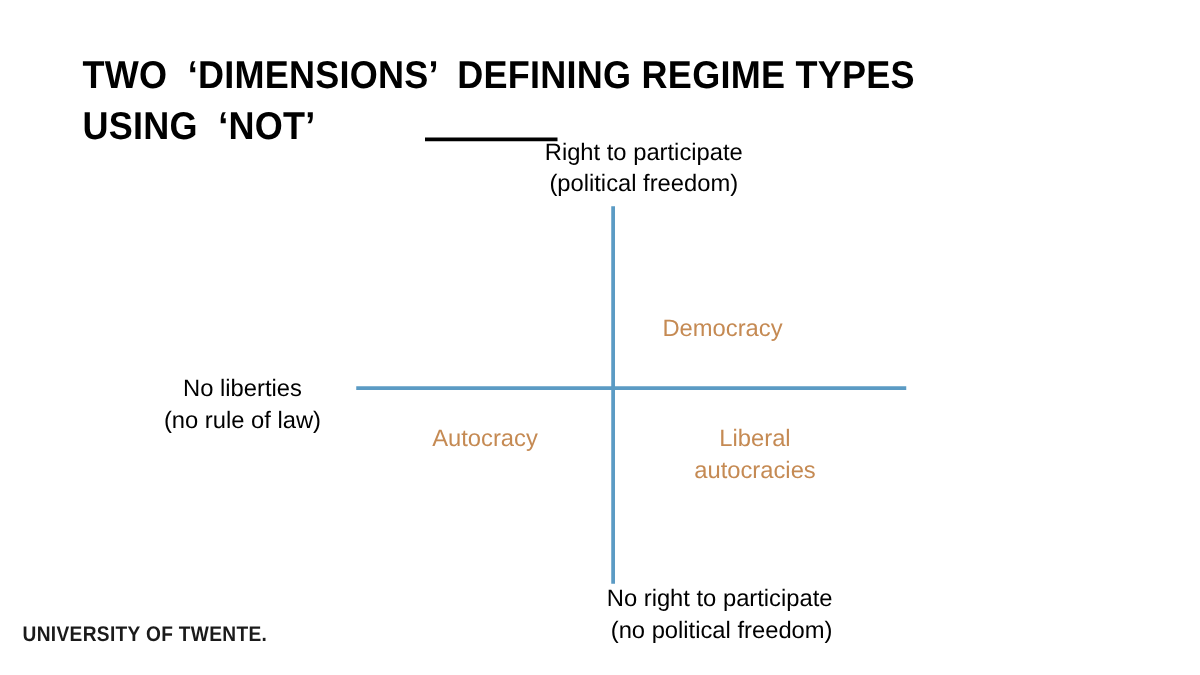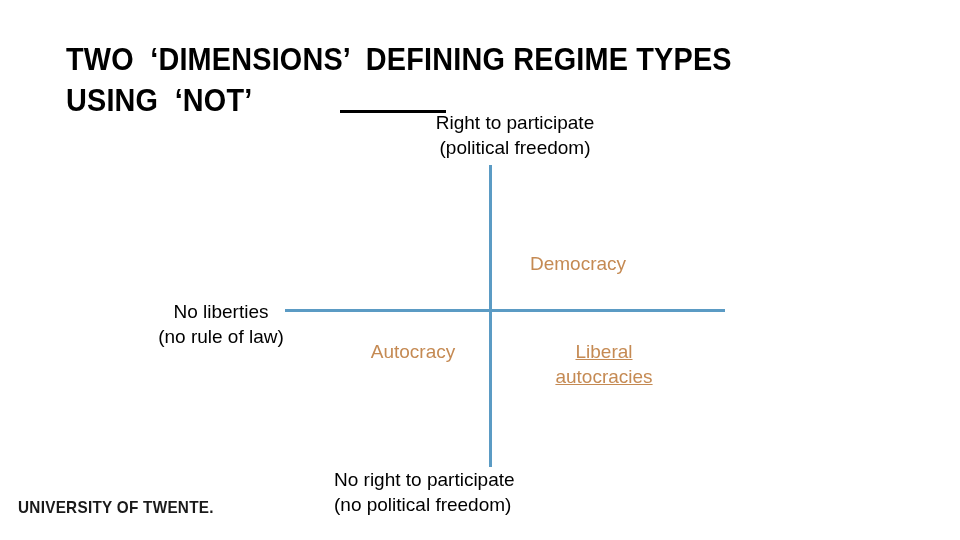--- a/index.html
+++ b/index.html
@@ -67,27 +67,27 @@
     line-height: 1.32;
     white-space: pre-line;
   }
   .pole-top {
     left: 370px;
     top: 110px;
     width: 290px;
     text-align: center;
   }
   .pole-bottom {
-    left: 334px;
+    left: 376px;
     top: 467px;
     width: 290px;
-    text-align: left;
+    text-align: right;
   }
   .pole-left {
-    left: 123px;
+    left: 96px;
     top: 299px;
     width: 196px;
     text-align: center;
   }
   .pole-right {
     left: 726px;
     top: 299px;
     width: 190px;
     text-align: left;
   }
@@ -96,22 +96,22 @@
   .quad-label {
     position: absolute;
     color: #c58a53;
     font-size: 19px;
     line-height: 1.34;
     text-align: center;
     white-space: pre-line;
   }
   .quad-tl { left: 306px; top: 233px; width: 180px; }
   .quad-tr { left: 488px; top: 251px; width: 180px; }
-  .quad-bl { left: 323px; top: 339px; width: 180px; }
-  .quad-br { left: 514px; top: 339px; width: 180px; text-decoration: underline; }
+  .quad-bl { left: 298px; top: 339px; width: 180px; }
+  .quad-br { left: 514px; top: 339px; width: 180px; }
 
   
   .logo {
     position: absolute;
     left: 18px;
     top: 498px;
     font-family: "Liberation Sans Narrow", "Liberation Sans", sans-serif;
     font-weight: bold;
     font-size: 17px;
     letter-spacing: 0.3px;

